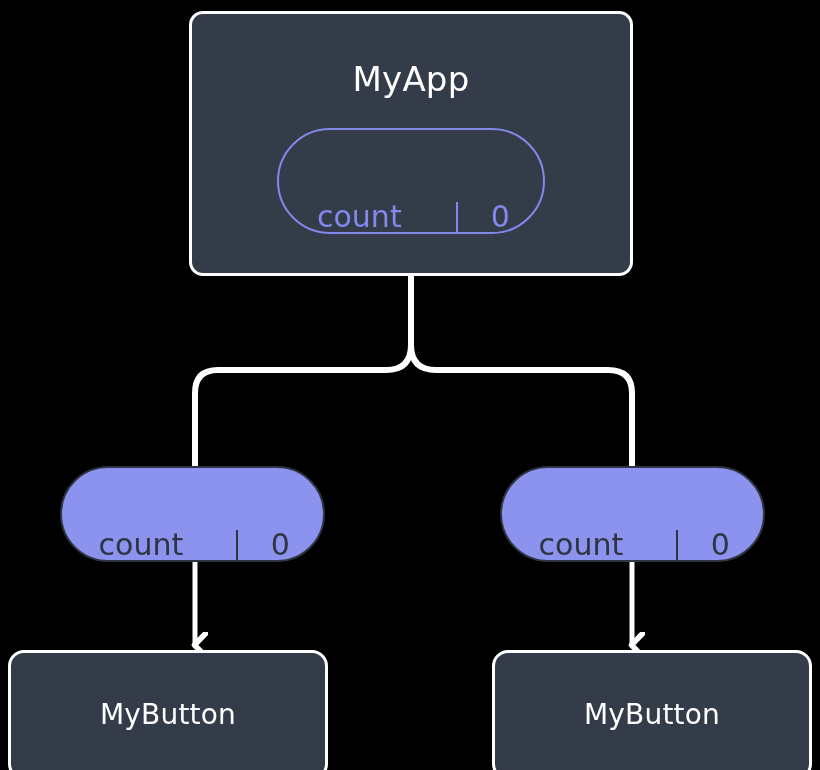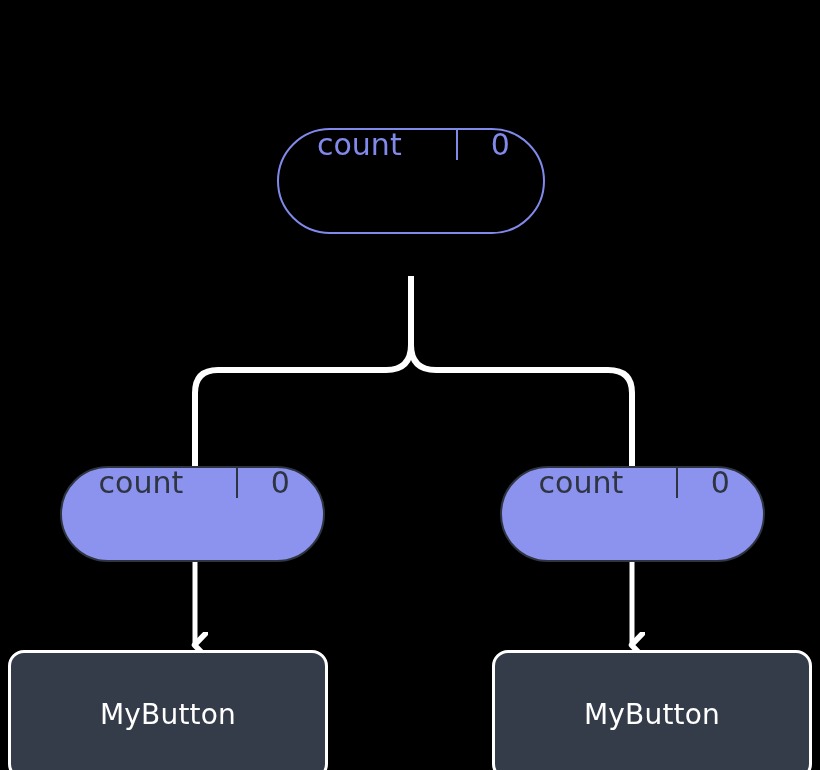--- a/index.html
+++ b/index.html
@@ -68,21 +68,21 @@
     width: 320px;
   }
   .leaf-box .node-title {
     font-size: 28px;
   }
   
   .pill {
     position: absolute;
     box-sizing: border-box;
     display: flex;
-    align-items: flex-start;
+    align-items: flex-end;
     gap: 12px;
   }
   .pill-outline {
     background: transparent;
     border: 2px solid #8189ea;
     border-radius: 999px;
   }
   .pill-filled {
     background: #8b93ee;
     border: 2px solid #2e3440;
@@ -144,20 +144,23 @@
     <g fill="none" stroke="#ffffff" stroke-width="6" stroke-linecap="round" stroke-linejoin="round">
 
       <path d="M 411 276 L 411 345" stroke-linecap="butt"></path>
 
       <path d="M 411 345 Q 411 370 386 370 L 218 370 Q 195 370 195 393 L 195 470"></path>
 
       <path d="M 411 345 Q 411 370 436 370 L 608 370 Q 632 370 632 393 L 632 470"></path>
     </g>
   </svg>
 
+  <div id="root-box" class="node-box">
+    <div class="node-title">MyApp</div>
+  </div>
 
   <div id="root-pill" class="pill pill-outline">
     <div class="pill-key">count</div>
     <div class="pill-val">0</div>
   </div>
 
   <div id="child-pill-left" class="pill pill-filled child-pill">
     <div class="pill-key">count</div>
     <div class="pill-val">0</div>
   </div>

